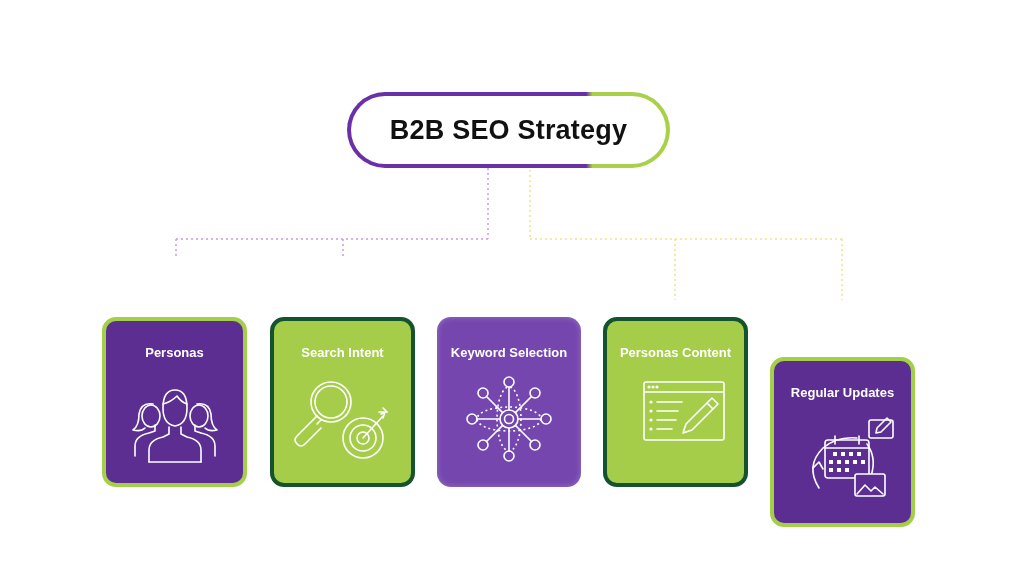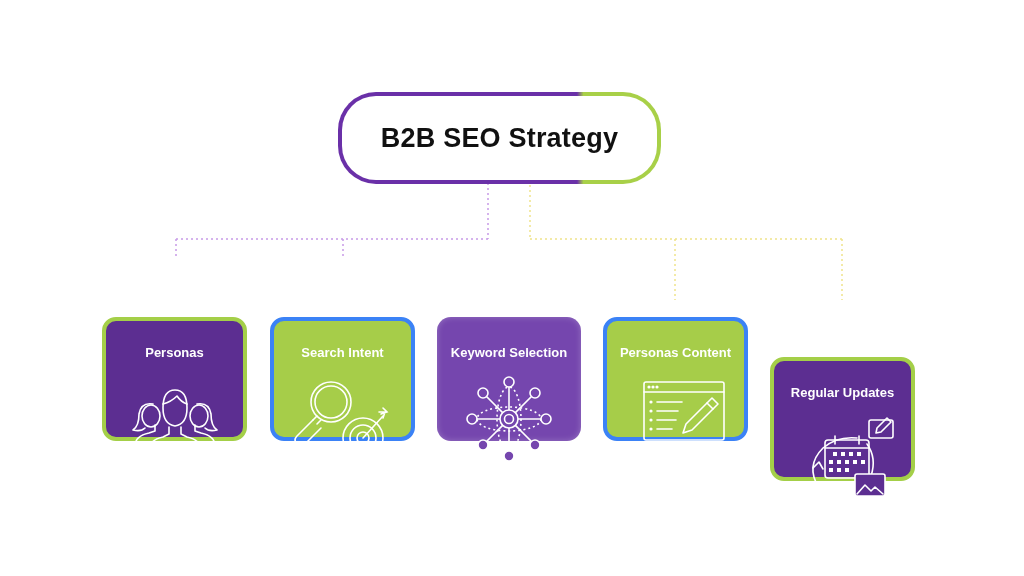--- a/index.html
+++ b/index.html
@@ -1,29 +1,29 @@
 <!DOCTYPE html>
 <html><head>
 <meta charset="utf-8">
 <style>
   html, body { margin:0; padding:0; }
   body { width:1024px; height:576px; background:#ffffff; position:relative; overflow:hidden;
          font-family:"Liberation Sans", sans-serif; }
-  .pill { position:absolute; left:338px; top:92px; width:323px; height:92px; box-sizing:border-box;
+  .pill { position:absolute; left:347px; top:92px; width:323px; height:76px; box-sizing:border-box;
           border-radius:38px; background:#fff;
           border:4px solid transparent;
           background-image: linear-gradient(#fff,#fff), linear-gradient(90deg,#6a30a8 0%,#6a30a8 74%,#a8d048 76%,#a8d048 100%);
           background-origin: border-box; background-clip: padding-box, border-box;
           display:flex; align-items:center; justify-content:center; }
   .pill-title { font-size:27px; font-weight:700; color:#111; letter-spacing:0.2px; }
   svg.lines { position:absolute; left:0; top:0; }
-  .card { position:absolute; top:317px; width:145px; height:124px; box-sizing:border-box;
+  .card { position:absolute; top:317px; width:145px; height:170px; box-sizing:border-box;
           border-radius:14px; display:flex; flex-direction:column; align-items:center; }
   .card.purple { background:#5c2e91; border:4px solid #a4cf48; }
-  .card.green  { background:#a6cd49; border:4px solid #3b82f6; }
+  .card.green  { background:#a6cd49; border:4px solid #14532d; }
   .card.plain  { background:#7546ae; border:none; box-shadow: inset 0 0 6px rgba(255,255,255,0.25); }
   .card-label { margin-top:24px; color:#fff; font-weight:700; font-size:13px; white-space:nowrap; }
   .card.plain .card-label { margin-top:28px; }
   .card-icon { margin-top:14px; width:120px; height:90px; }
   .card-icon svg { width:120px; height:90px; }
 </style>
 </head>
 <body>
 
 <svg class="lines" width="1024" height="576">

